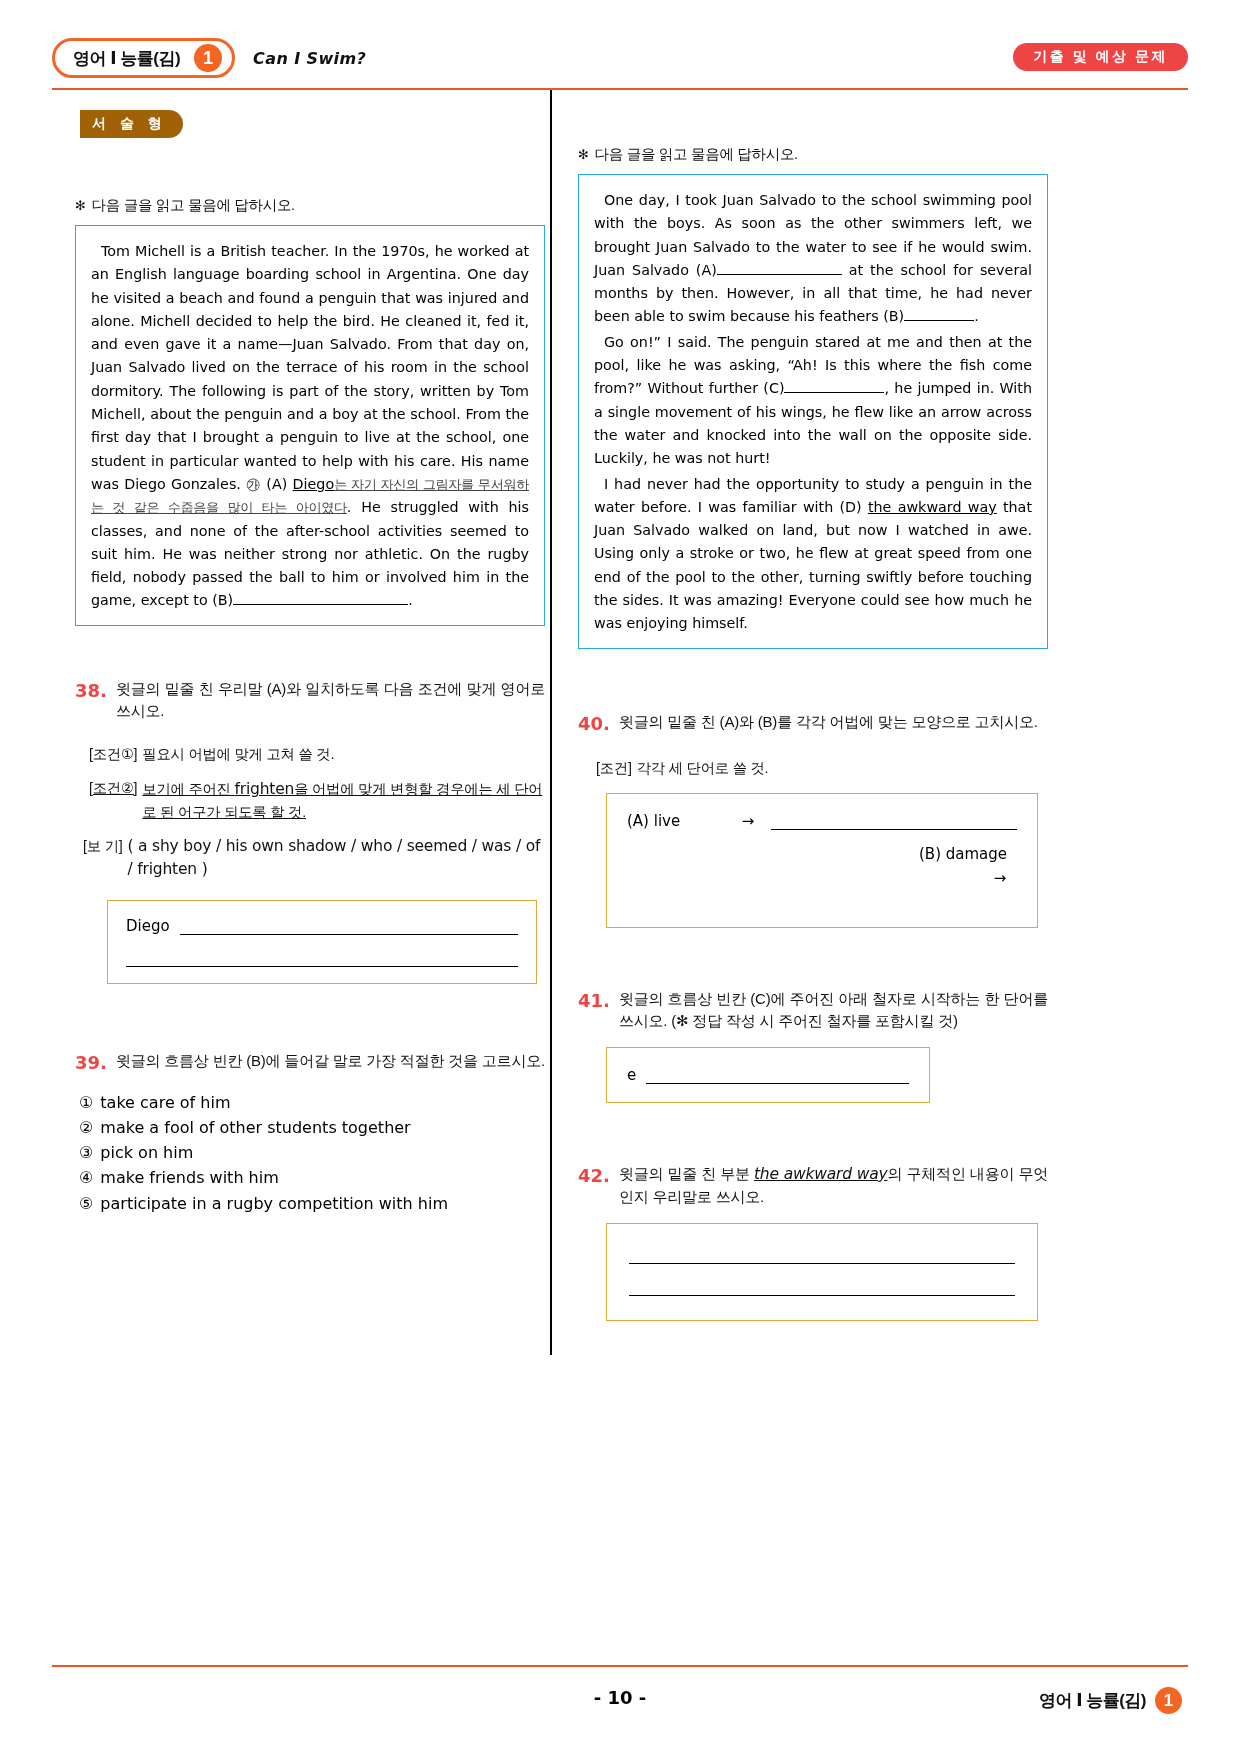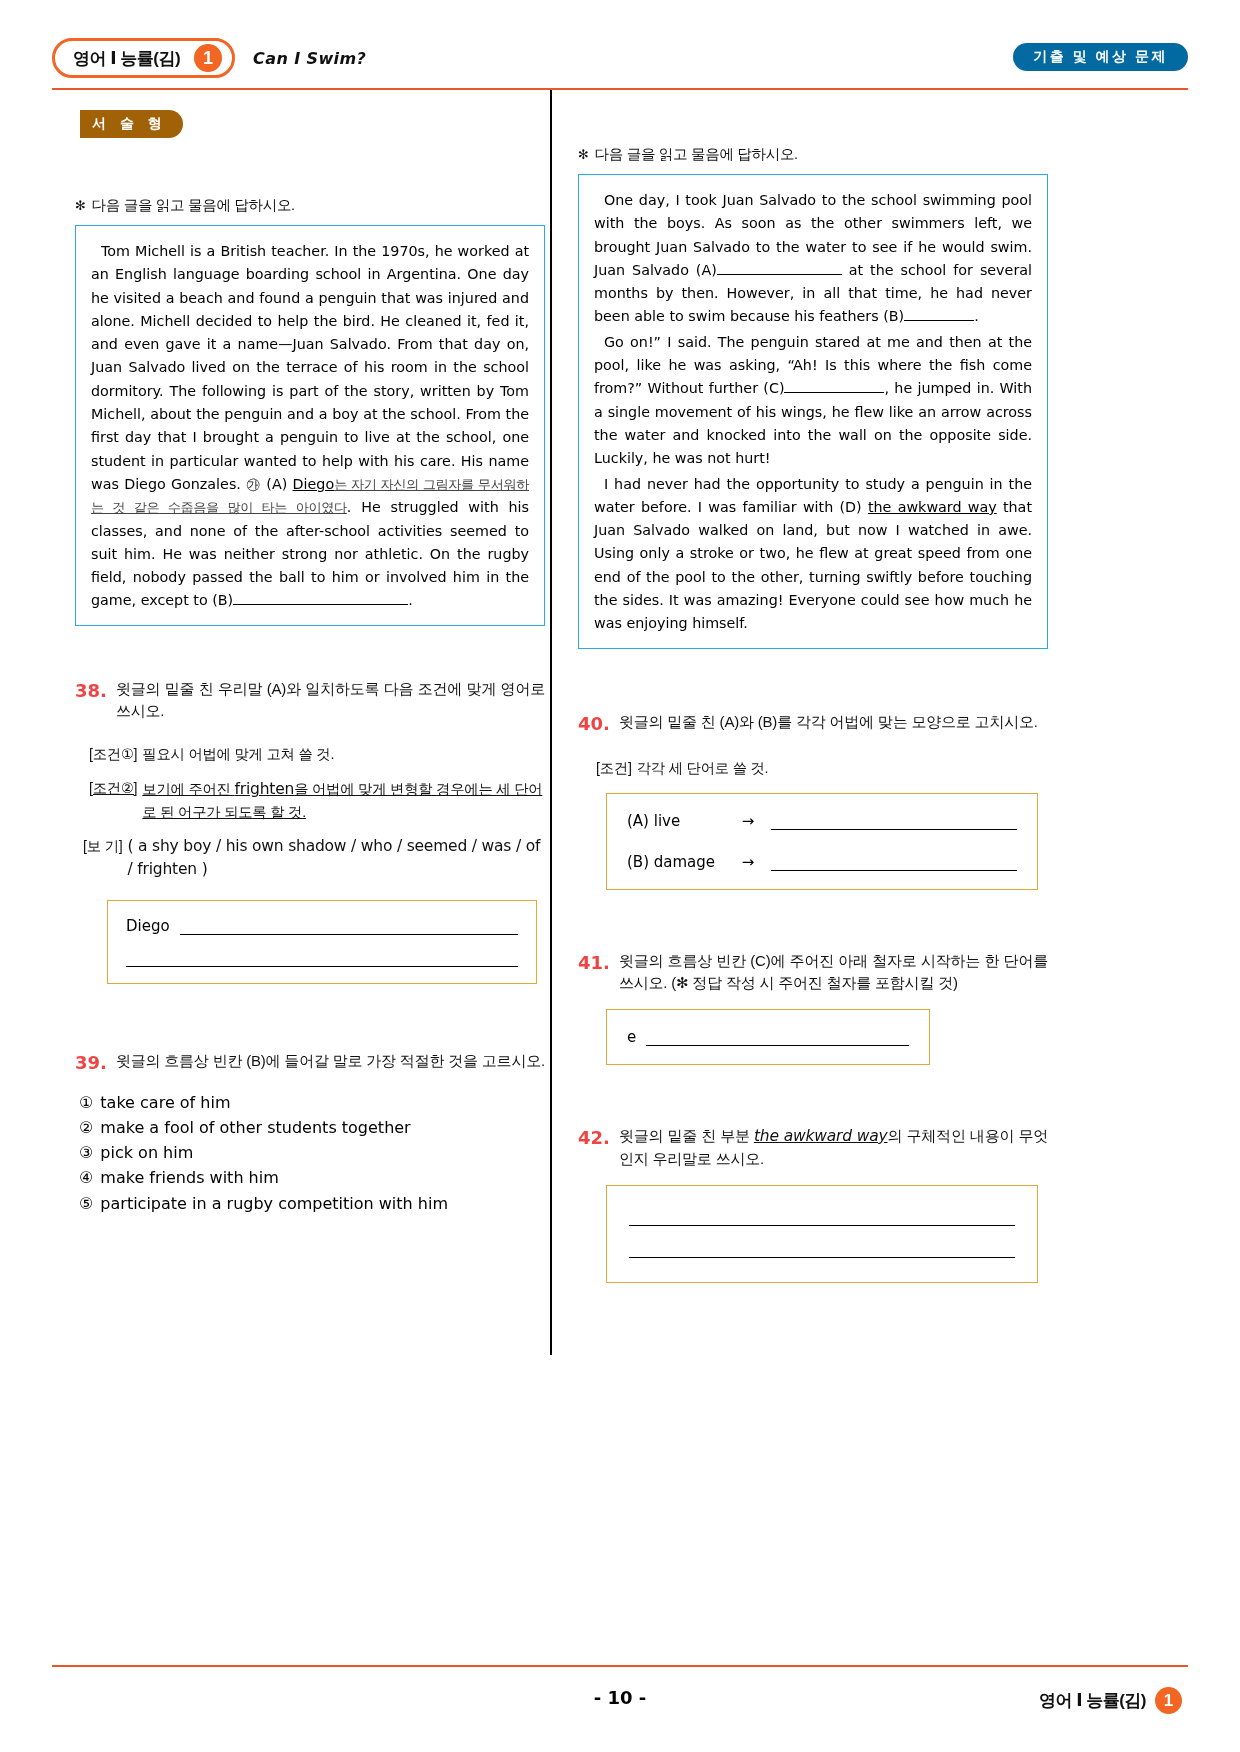--- a/index.html
+++ b/index.html
@@ -72,21 +72,21 @@
     color: #111;
     letter-spacing: 0.4px;
     margin-left: 4px;
   }
   .header-right {
     position: absolute;
     right: 0;
     top: 5px;
   }
   .exam-badge {
-    background: #0369a1;
+    background: #ef4444;
     color: #fff;
     border-radius: 16px;
     padding: 5px 20px;
     font-size: 14px;
     font-weight: bold;
     letter-spacing: 2.5px;
     display: inline-block;
     white-space: nowrap;
   }
   .header-rule {
@@ -247,21 +247,21 @@
   .choice { display: flex; gap: 7px; }
   .choice-marker { flex: 0 0 auto; }
 
   .arrow-row {
     display: flex;
     align-items: flex-end;
     gap: 6px;
     font-family: "DejaVu Sans", sans-serif;
     font-size: 15px;
   }
-  .arrow-row + .arrow-row { margin-top: 23px; }
+  .arrow-row + .arrow-row { margin-top: 15px; flex-direction: column; }
   .arrow-label { width: 98px; flex: 0 0 auto; }
   .arrow-glyph { width: 34px; flex: 0 0 auto; text-align: center; }
 
   
   .footer-rule {
     position: absolute;
     bottom: 85px;
     left: 52px;
     right: 52px;
     height: 2px;

